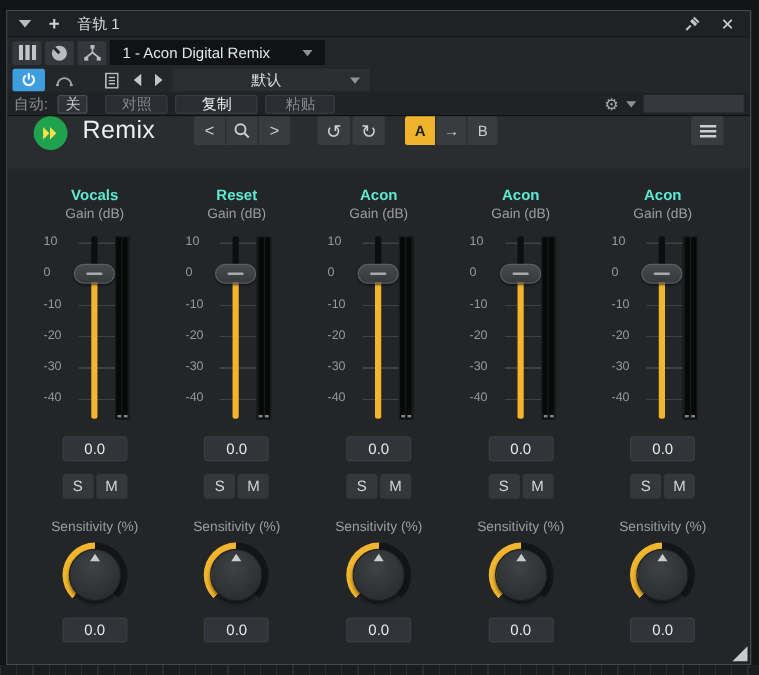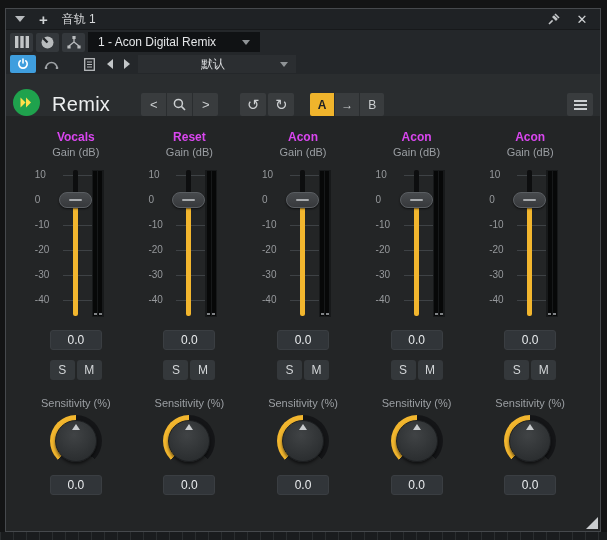--- a/index.html
+++ b/index.html
@@ -102,21 +102,21 @@
     display:flex; align-items:center; justify-content:center; color:#85898d; font-size:12px;
   }
   .seg-btn.active { color:#eceeef; }
   .gear { font-size:13px; color:#a4a7aa; line-height:1; }
   .empty-field { width:80px; height:14px; background:#35393d; border-radius:1px; }
 
   
   .plugin { flex:1; background:#232526; position:relative; display:flex; flex-direction:column; }
   .plugin-header {
     height:42px; background:#2a2d2f; flex:0 0 auto;
-    display:flex; align-items:flex-end; padding:0 7px;
+    display:flex; align-items:flex-start; padding:0 21px;
   }
   .logo { width:27px; height:27px; border-radius:50%; background:#1fa24d; position:relative; flex:0 0 auto; }
   .logo svg { position:absolute; inset:0; }
   .plugin-title { font-size:20px; color:#eceeef; margin-left:12px; letter-spacing:0.3px; }
 
   .hbtn {
     height:23px; background:#393c3e; color:#cccfd1; font-size:13px;
     display:flex; align-items:center; justify-content:center;
   }
   .preset-group { display:flex; margin-left:31px; gap:1px; }
@@ -133,21 +133,21 @@
   .ab-group .hbtn { width:24px; font-size:12px; }
   .ab-group .hbtn:first-child { border-radius:2px 0 0 2px; }
   .ab-group .hbtn:last-child { border-radius:0 2px 2px 0; }
   .ab-a { background:#f0b42c !important; color:#202224 !important; font-weight:bold; }
   .menu-btn { width:26px; margin-left:auto; border-radius:2px; flex-direction:column; gap:2px; }
   .menu-btn span { width:13px; height:2px; background:#cccfd1; display:block; }
 
   
   .channels { flex:1; display:grid; grid-template-columns:repeat(5,1fr); padding:0 13px; }
   .strip { display:flex; flex-direction:column; align-items:center; }
-  .ch-name { margin-top:14px; font-size:12px; font-weight:bold; color:#d946ef; }
+  .ch-name { margin-top:14px; font-size:12px; font-weight:bold; color:#5eead4; }
   .ch-gain { margin-top:2px; font-size:11px; color:#9b9fa3; }
 
   .slider-assy { position:relative; width:82px; height:150px; margin-top:10px; }
   .tick-label {
     position:absolute; left:0; width:24px; text-align:left;
     font-size:10px; color:#96999c; line-height:12px;
   }
   .ticks {
     position:absolute; left:28px; top:7px; width:40px; height:127px;
     background:repeating-linear-gradient(to bottom, #3e4245 0 1px, transparent 1px 25px);
@@ -293,20 +293,31 @@
       </span>
     <span class="flat-btn" style="width:15px">
         <span class="arrow-right"></span>
       </span>
     <div class="preset-select">
       <span class="label">默认</span>
       <span class="caret-down small"></span>
     </div>
   </div>
 
+  <div class="actionrow">
+    <span>自动:</span>
+    <span class="auto-box">关</span>
+    <span class="seg-btn" style="width:50px;margin-left:8px">对照</span>
+    <span class="seg-btn active" style="width:66px">复制</span>
+    <span class="seg-btn" style="width:56px">粘贴</span>
+    <span style="flex:1"></span>
+    <span class="gear">⚙</span>
+    <span class="caret-down small"></span>
+    <span class="empty-field"></span>
+  </div>
 
   <div class="plugin">
 
     <div class="plugin-header">
       <span class="logo">
         <svg viewBox="0 0 27 27">
           <polygon points="7.5,8.5 12.5,13.5 7.5,18.5" fill="#ffe14a"></polygon>
           <polygon points="13,8.5 18,13.5 13,18.5" fill="#ffe14a"></polygon>
         </svg>
       </span>

